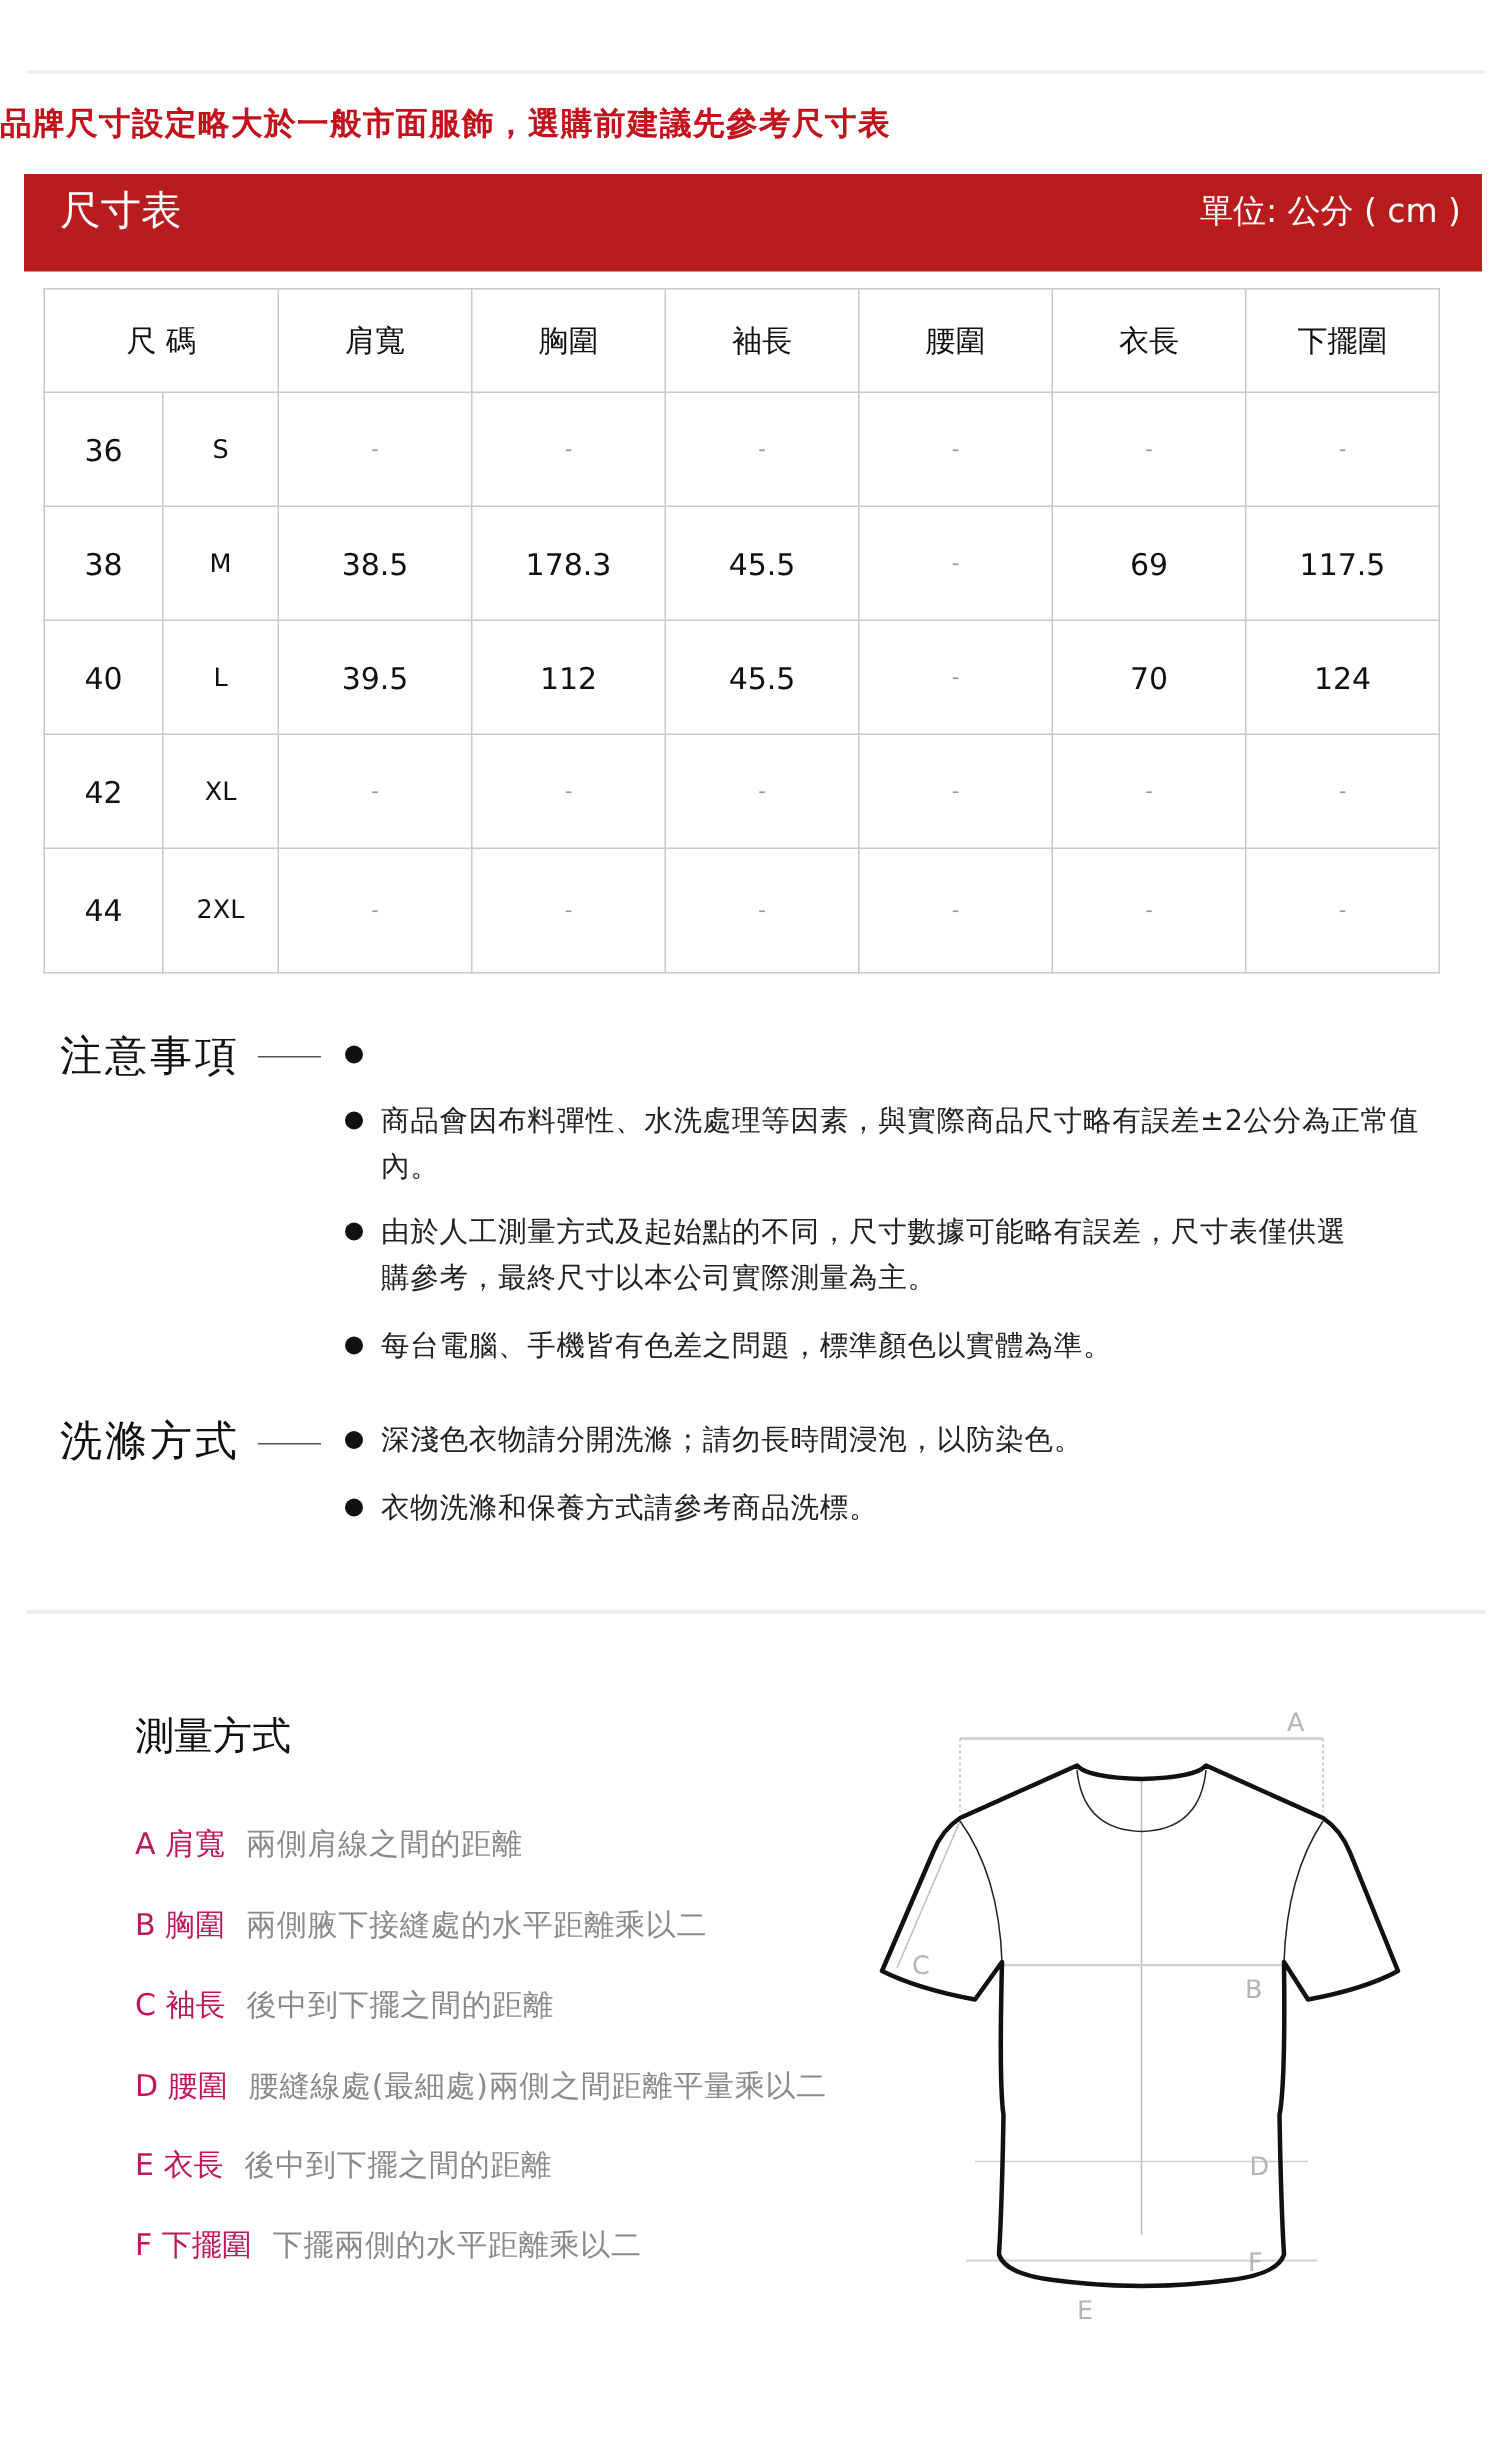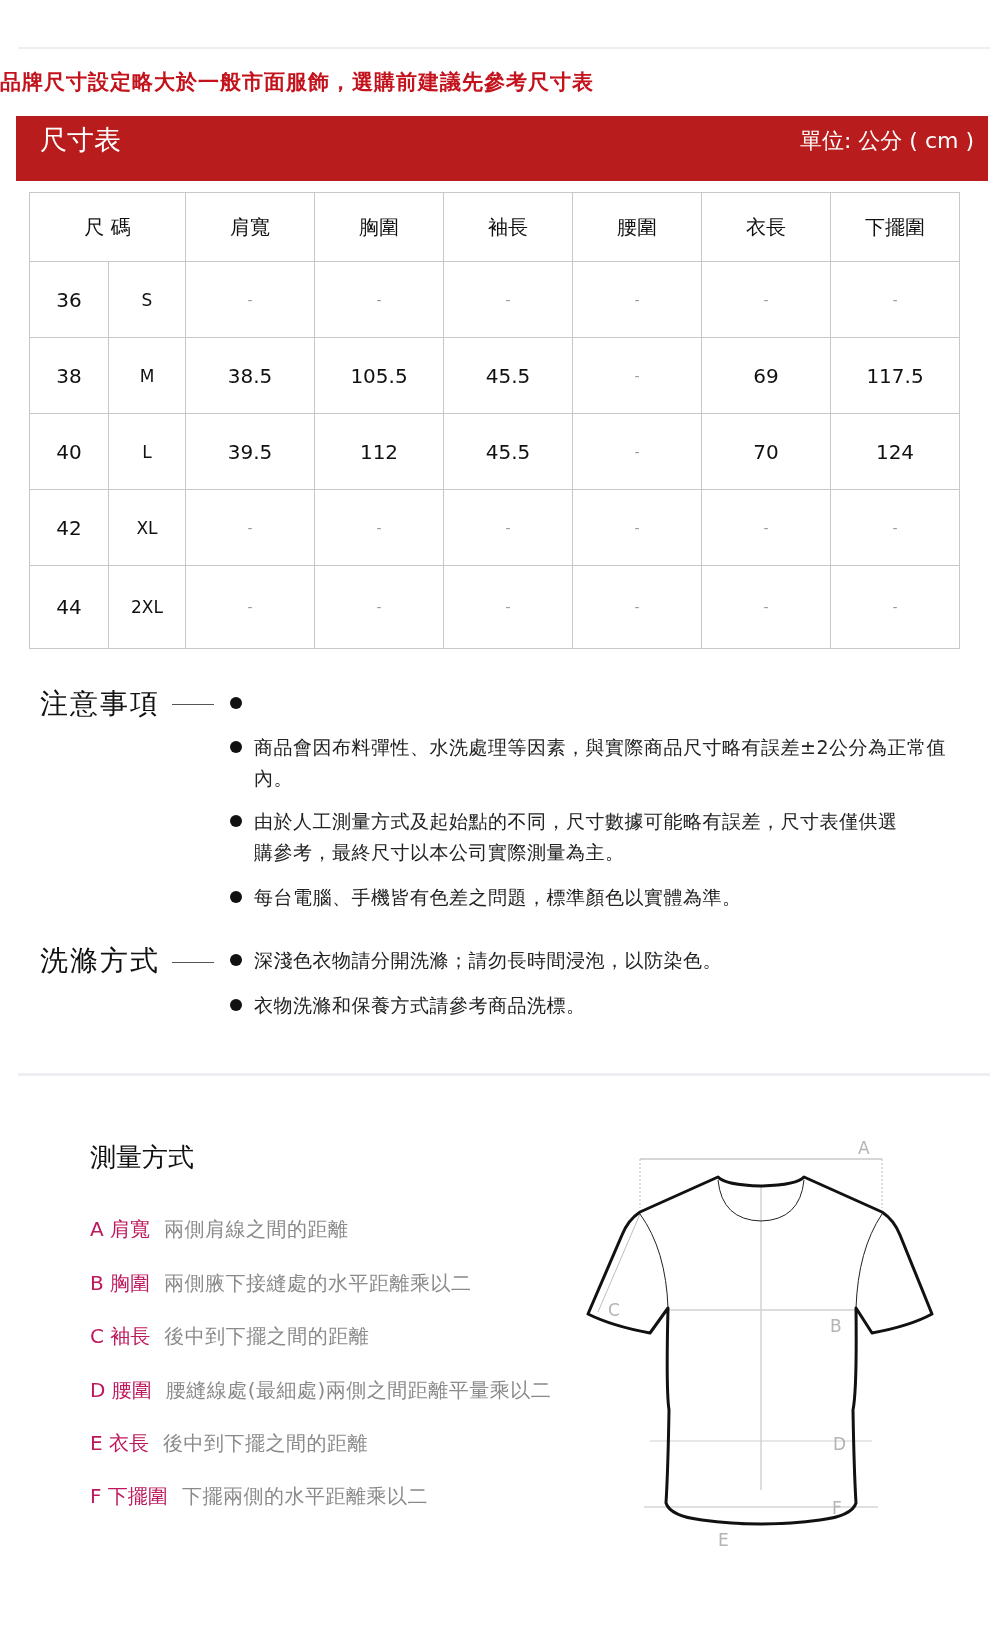--- a/index.html
+++ b/index.html
@@ -97,21 +97,21 @@
     <td class="dash">-</td>
     <td class="dash">-</td>
     <td class="dash">-</td>
     <td class="dash">-</td>
     <td class="dash">-</td>
   </tr>
   <tr>
     <td>38</td>
     <td class="sz">M</td>
     <td>38.5</td>
-    <td>105.5</td>
+    <td>178.3</td>
     <td>45.5</td>
     <td class="dash">-</td>
     <td>69</td>
     <td>117.5</td>
   </tr>
   <tr>
     <td>40</td>
     <td class="sz">L</td>
     <td>39.5</td>
     <td>112</td>

